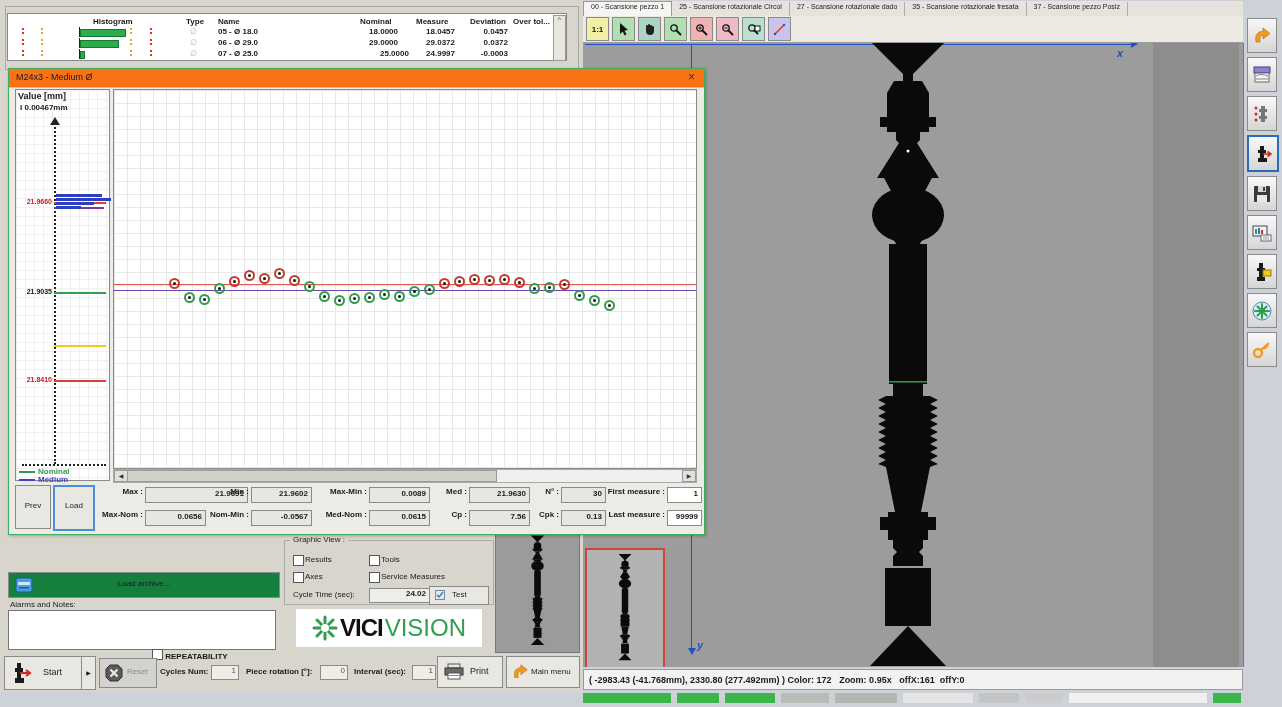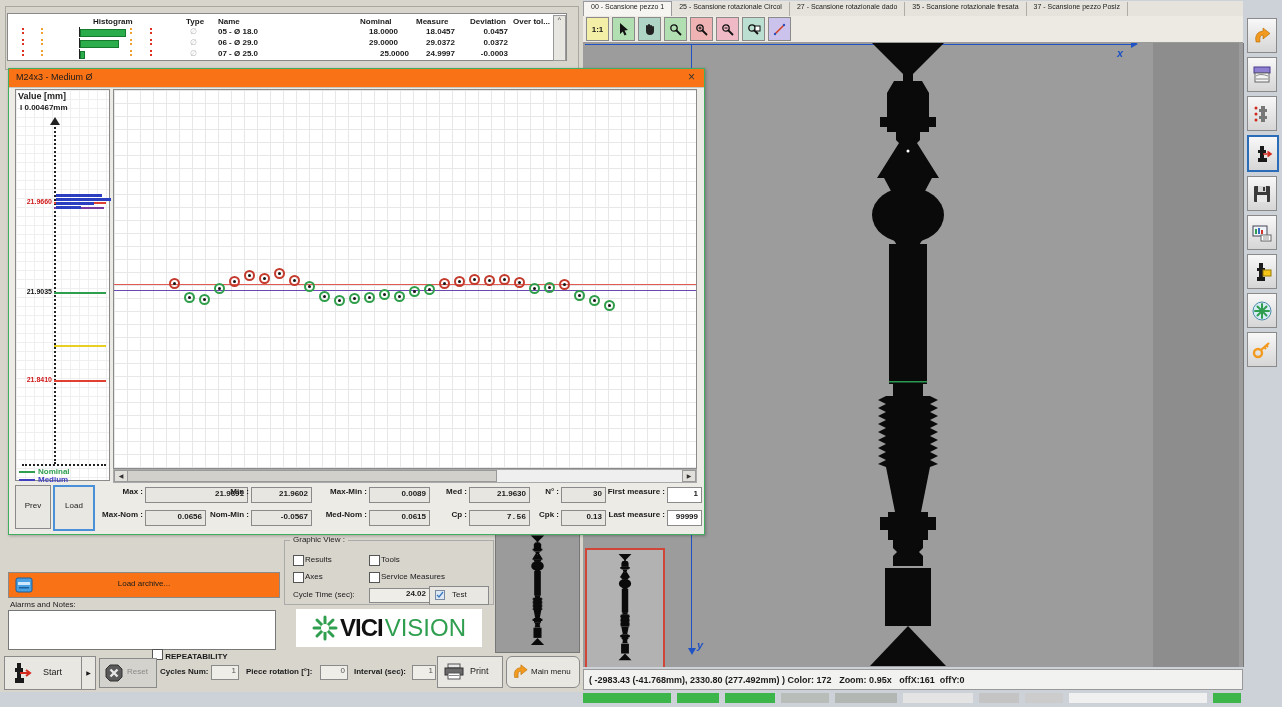--- a/index.html
+++ b/index.html
@@ -65,21 +65,21 @@
   #btn-prev{left:6px;width:34px;}
   #btn-next{left:44px;width:38px;border:2px solid #4a90d9;}
   .sl{position:absolute;font-size:8px;font-weight:700;text-align:right;white-space:nowrap;}
   .sf{position:absolute;height:13px;background:#e8e6e1;border:1px solid #8a8a8a;font-size:8px;
     font-weight:700;text-align:right;padding:1px 3px 0 0;}
   .sf.white{background:#fff;}
   .r1{top:4px;} .r2{top:27px;}
   
   #banner{left:8px;top:541px;width:270px;height:26px;background:#ee1c25;border:1px solid #666;
     color:#7d0c12;font-size:13px;font-weight:700;text-align:center;line-height:26px;letter-spacing:1px;}
-  #load-archive{left:8px;top:572px;width:270px;height:24px;background:#f97316;border:1px solid #8a8a8a;}
+  #load-archive{left:8px;top:572px;width:270px;height:24px;background:#15803d;border:1px solid #8a8a8a;}
   #load-archive span{position:absolute;left:0;right:0;top:6px;text-align:center;font-size:8px;}
   #alarms-label{left:10px;top:600px;font-size:8px;}
   #alarms-box{left:8px;top:610px;width:266px;height:38px;background:#fff;border:1px solid #777;}
   
   #gv{left:284px;top:540px;width:208px;height:63px;border:1px solid #aaa;}
   #gv-label{left:290px;top:535px;font-size:8px;background:#d8d5cd;padding:0 3px;}
   .cb{position:absolute;width:9px;height:9px;background:#fff;border:1px solid #555;}
   .cblbl{position:absolute;font-size:8px;}
   #cycle-field{left:84px;top:47px;width:56px;height:13px;background:#efede8;border:1px solid #8a8a8a;
     font-size:8px;font-weight:700;text-align:right;padding-right:3px;}
@@ -272,21 +272,21 @@
       <div class="sl r1" style="left:584px;width:72px;">First measure :</div>
       <div class="sf r1 white" style="left:658px;width:30px;">1</div>
 
       <div class="sl r2" style="left:88px;width:46px;">Max-Nom :</div>
       <div class="sf r2" style="left:136px;width:56px;">0.0656</div>
       <div class="sl r2" style="left:198px;width:42px;">Nom-Min :</div>
       <div class="sf r2" style="left:242px;width:56px;">-0.0567</div>
       <div class="sl r2" style="left:304px;width:54px;">Med-Nom :</div>
       <div class="sf r2" style="left:360px;width:56px;">0.0615</div>
       <div class="sl r2" style="left:420px;width:38px;">Cp :</div>
-      <div class="sf r2" style="left:460px;width:56px;font-family:Liberation Mono, monospace;">7.56</div>
+      <div class="sf r2" style="left:460px;width:56px;">7.56</div>
       <div class="sl r2" style="left:520px;width:30px;">Cpk :</div>
       <div class="sf r2" style="left:552px;width:40px;">0.13</div>
       <div class="sl r2" style="left:584px;width:72px;">Last measure :</div>
       <div class="sf r2 white" style="left:658px;width:30px;">99999</div>
     </div>
   </div>
 
   <div id="load-archive" class="abs">
     <svg class="abs" style="left:6px;top:3px;" width="18" height="18" viewBox="0 0 18 18">
       <rect x="1" y="2" width="16" height="14" rx="2" fill="#4aa0e0" stroke="#1a5f9e"></rect>
@@ -361,21 +361,21 @@
   <div class="numfld" style="left:412px;top:665px;width:20px;">1</div>
   <div class="bbtn" style="left:437px;top:656px;width:64px;height:30px;">
     <svg style="position:absolute;left:6px;top:6px;" width="20" height="18" viewBox="0 0 20 18">
       <rect x="4" y="1" width="12" height="4" fill="#e8e8e8" stroke="#555"></rect>
       <rect x="1" y="5" width="18" height="7" fill="#6a6a6a" stroke="#333"></rect>
       <rect x="4" y="10" width="12" height="6" fill="#fff" stroke="#555"></rect>
       <rect x="5" y="12" width="10" height="1" fill="#888"></rect>
     </svg>
     <span class="lbl" style="left:32px;top:9px;">Print</span>
   </div>
-  <div class="bbtn" style="left:506px;top:656px;width:72px;height:30px;border-radius:6px;">
+  <div class="bbtn" style="left:506px;top:656px;width:72px;height:30px;">
     <svg style="position:absolute;left:4px;top:6px;" width="18" height="18" viewBox="0 0 20 20">
       <path d="M4 16 Q2 6 11 5 L11 2 L18 7.5 L11 13 L11 9 Q7 9 8 16 Z" fill="#f29a1f" stroke="#b36a00" stroke-width="0.6"></path>
     </svg>
     <span class="lbl" style="left:24px;top:10px;font-size:8px;">Main menu</span>
   </div>
 
   <div id="left-thumb" class="abs">
     <svg style="position:absolute;left:24px;top:3px;" width="35" height="113" viewBox="0 0 200 640">
         <use href="#partshape"></use>
       </svg>

